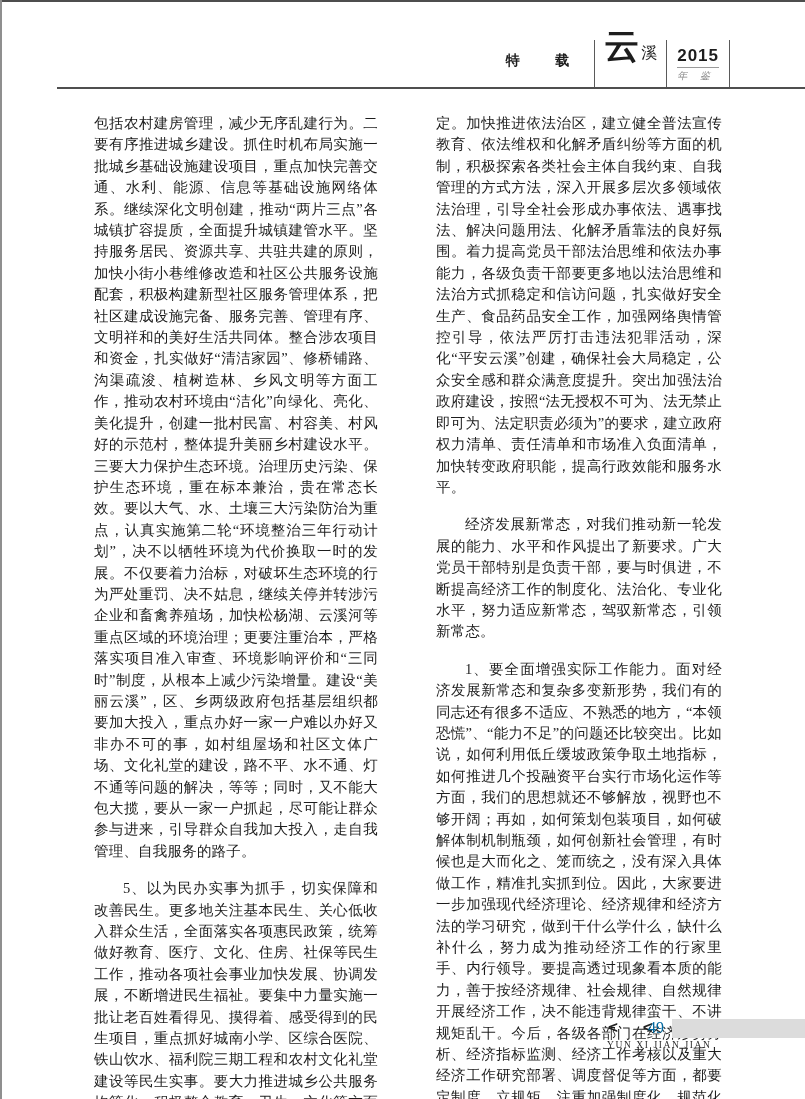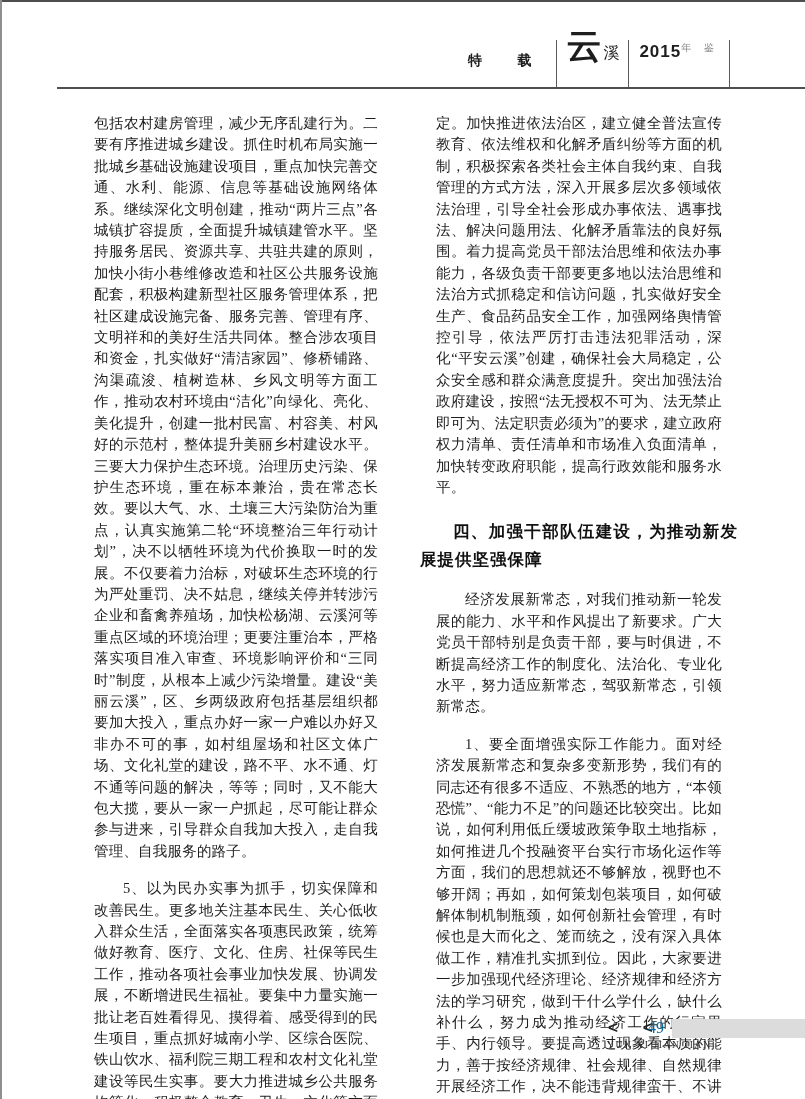--- a/index.html
+++ b/index.html
@@ -25,27 +25,27 @@
     font-size:14px;font-weight:bold;
     letter-spacing:16px;
     padding-bottom:18px;
     white-space:nowrap;
   }
   .vbar{width:1px;background:#5a5a5a;margin:0 9px;}
   .brand{align-self:flex-end;padding-bottom:18px;white-space:nowrap;}
   .brand-big{font-size:35px;font-weight:bold;font-family:"DejaVu Serif","Liberation Serif",serif;}
   .brand-small{font-size:16px;margin-left:2px;}
   .yearbox{
-    display:flex;flex-direction:row;justify-content:center;
+    display:flex;flex-direction:column;justify-content:center;
     font-family:"Liberation Sans","DejaVu Sans",sans-serif;
     padding:2px 1px;
   }
   .year{font-size:17px;font-weight:600;letter-spacing:1px;line-height:19px;}
   .yearline{border-top:1px solid #9a9a9a;margin:2px 0;}
-  .yearsub{font-size:10px;color:#8a8a8a;letter-spacing:5px;line-height:12px;white-space:nowrap;}
+  .yearsub{font-size:10px;color:#8a8a8a;letter-spacing:5px;line-height:12px;white-space:nowrap;font-style:italic;}
   .header-rule{
     position:absolute;top:87px;left:57px;width:748px;height:2px;
     background:#4f4f4f;
   }
 
   
   .col{position:absolute;top:97px;}
   .col-left{left:78px;width:316px;}
   .col-right{left:420px;width:318px;}
   .para{
@@ -117,21 +117,20 @@
 
   <div class="col col-left">
       <p class="para">包括农村建房管理，减少无序乱建行为。二要有序推进城乡建设。抓住时机布局实施一批城乡基础设施建设项目，重点加快完善交通、水利、能源、信息等基础设施网络体系。继续深化文明创建，推动“两片三点”各城镇扩容提质，全面提升城镇建管水平。坚持服务居民、资源共享、共驻共建的原则，加快小街小巷维修改造和社区公共服务设施配套，积极构建新型社区服务管理体系，把社区建成设施完备、服务完善、管理有序、文明祥和的美好生活共同体。整合涉农项目和资金，扎实做好“清洁家园”、修桥铺路、沟渠疏浚、植树造林、乡风文明等方面工作，推动农村环境由“洁化”向绿化、亮化、美化提升，创建一批村民富、村容美、村风好的示范村，整体提升美丽乡村建设水平。三要大力保护生态环境。治理历史污染、保护生态环境，重在标本兼治，贵在常态长效。要以大气、水、土壤三大污染防治为重点，认真实施第二轮“环境整治三年行动计划”，决不以牺牲环境为代价换取一时的发展。不仅要着力治标，对破坏生态环境的行为严处重罚、决不姑息，继续关停并转涉污企业和畜禽养殖场，加快松杨湖、云溪河等重点区域的环境治理；更要注重治本，严格落实项目准入审查、环境影响评价和“三同时”制度，从根本上减少污染增量。建设“美丽云溪”，区、乡两级政府包括基层组织都要加大投入，重点办好一家一户难以办好又非办不可的事，如村组屋场和社区文体广场、文化礼堂的建设，路不平、水不通、灯不通等问题的解决，等等；同时，又不能大包大揽，要从一家一户抓起，尽可能让群众参与进来，引导群众自我加大投入，走自我管理、自我服务的路子。</p>
       <p class="para indent">5、以为民办实事为抓手，切实保障和改善民生。更多地关注基本民生、关心低收入群众生活，全面落实各项惠民政策，统筹做好教育、医疗、文化、住房、社保等民生工作，推动各项社会事业加快发展、协调发展，不断增进民生福祉。要集中力量实施一批让老百姓看得见、摸得着、感受得到的民生项目，重点抓好城南小学、区综合医院、铁山饮水、福利院三期工程和农村文化礼堂建设等民生实事。要大力推进城乡公共服务均等化，积极整合教育、卫生、文化等方面的公共资源，扩大学前教育、就业援助、困难救助、健康养老、扶贫开发等基本公共服务面，提高民生工作的质量和水平。为民办实事，既要量力而行，更要尽力而为，特别是要多搞雪中送炭，少搞锦上添花，切实发挥好民生保障的托底作用。</p>
     </div>
 
   <div class="col col-right">
     <div>
         <p class="para">定。加快推进依法治区，建立健全普法宣传教育、依法维权和化解矛盾纠纷等方面的机制，积极探索各类社会主体自我约束、自我管理的方式方法，深入开展多层次多领域依法治理，引导全社会形成办事依法、遇事找法、解决问题用法、化解矛盾靠法的良好氛围。着力提高党员干部法治思维和依法办事能力，各级负责干部要更多地以法治思维和法治方式抓稳定和信访问题，扎实做好安全生产、食品药品安全工作，加强网络舆情管控引导，依法严厉打击违法犯罪活动，深化“平安云溪”创建，确保社会大局稳定，公众安全感和群众满意度提升。突出加强法治政府建设，按照“法无授权不可为、法无禁止即可为、法定职责必须为”的要求，建立政府权力清单、责任清单和市场准入负面清单，加快转变政府职能，提高行政效能和服务水平。</p>
       </div>
-    <h3 class="sec-heading">四、加强干部队伍建设，为推动新发展提供坚强保障</h3>
     <div>
         <p class="para indent">经济发展新常态，对我们推动新一轮发展的能力、水平和作风提出了新要求。广大党员干部特别是负责干部，要与时俱进，不断提高经济工作的制度化、法治化、专业化水平，努力适应新常态，驾驭新常态，引领新常态。</p>
         <p class="para indent">1、要全面增强实际工作能力。面对经济发展新常态和复杂多变新形势，我们有的同志还有很多不适应、不熟悉的地方，“本领恐慌”、“能力不足”的问题还比较突出。比如说，如何利用低丘缓坡政策争取土地指标，如何推进几个投融资平台实行市场化运作等方面，我们的思想就还不够解放，视野也不够开阔；再如，如何策划包装项目，如何破解体制机制瓶颈，如何创新社会管理，有时候也是大而化之、笼而统之，没有深入具体做工作，精准扎实抓到位。因此，大家要进一步加强现代经济理论、经济规律和经济方法的学习研究，做到干什么学什么，缺什么补什么，努力成为推动经济工作的行家里手、内行领导。要提高透过现象看本质的能力，善于按经济规律、社会规律、自然规律开展经济工作，决不能违背规律蛮干、不讲规矩乱干。今后，各级各部门在经济形势分析、经济指标监测、经济工作考核以及重大经济工作研究部署、调度督促等方面，都要定制度、立规矩，注重加强制度化、规范化建设，形成一整套务实管用的制度规范体系。</p>
         <p class="para indent">2、要持续深入改进工作作风。最近，习近平总书</p>
       </div>
   </div>
 
   <div class="footer">
     <span class="footer-arrows">&lt; &lt;</span>
     <span class="footer-page">49</span>

